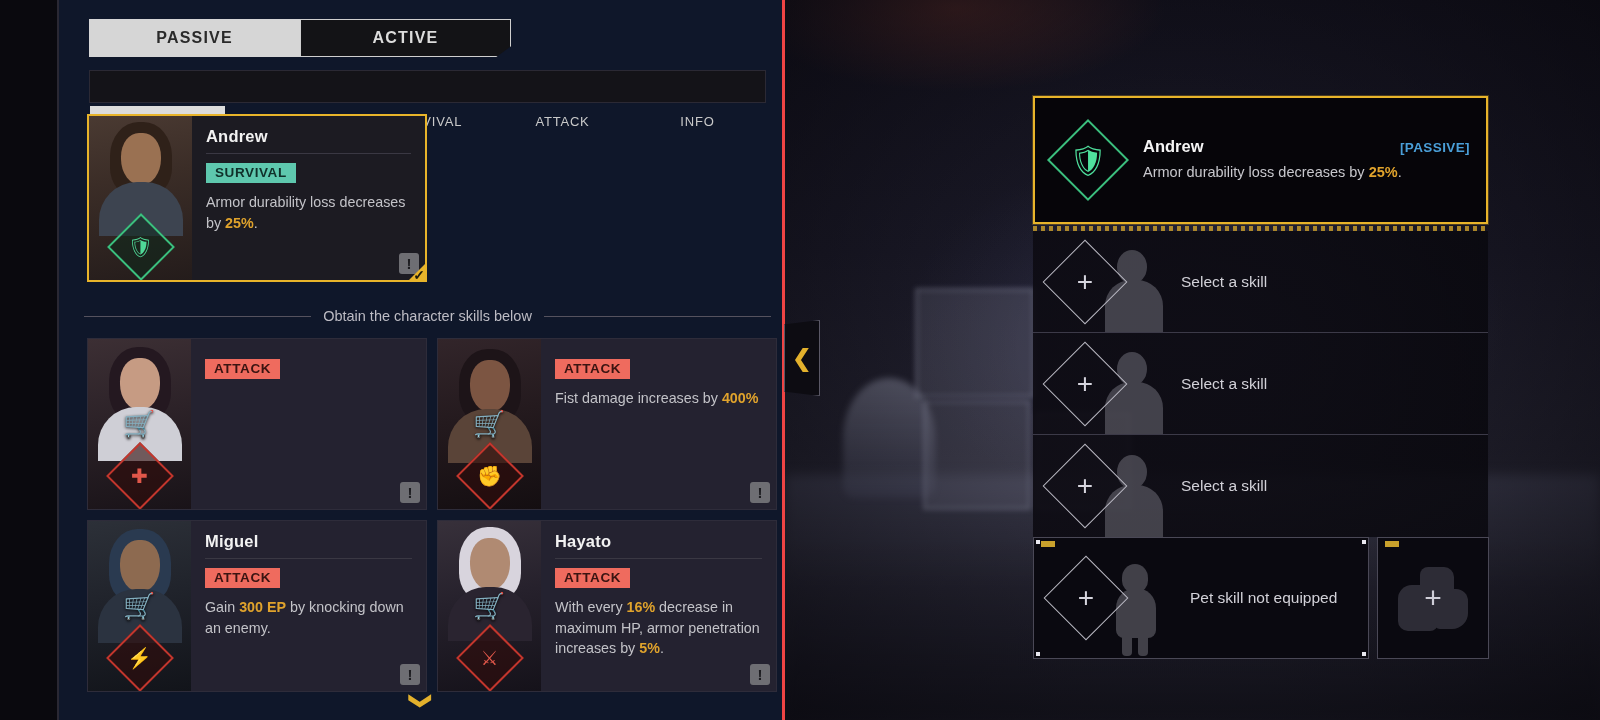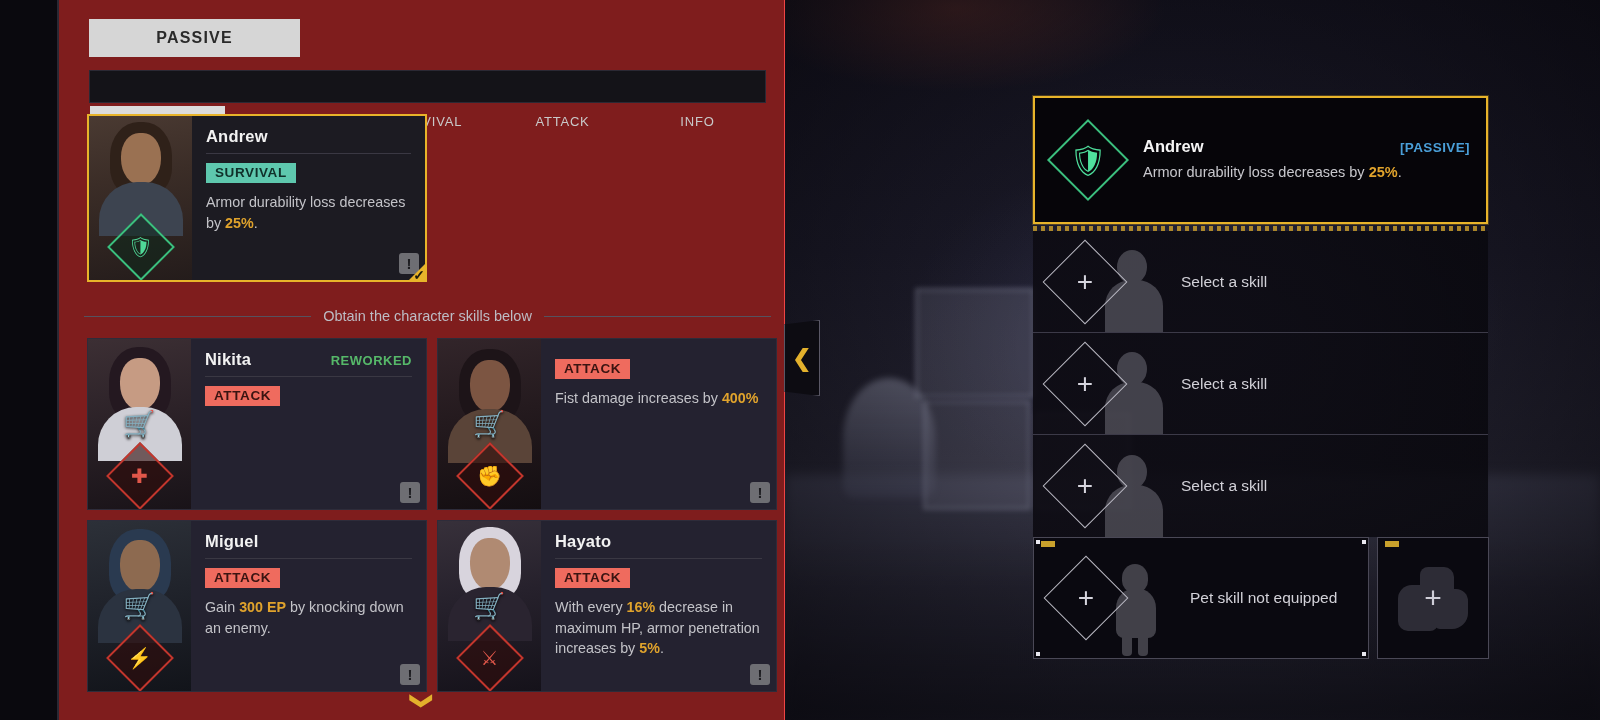--- a/index.html
+++ b/index.html
@@ -36,23 +36,23 @@
     filter: blur(3px);
   }
   .bg-vignette {
     position: absolute; inset: 0;
     background: radial-gradient(ellipse 620px 520px at 48% 48%, rgba(0,0,0,0) 25%, rgba(6,5,10,.72) 100%);
   }
 
   
   .left-panel {
     position: absolute; left: 57px; top: 0; width: 728px; height: 720px;
-    background: #7f1d1d;
+    background: #0f172a;
     border-left: 2px solid #2a2833;
-    border-right: 1px solid #ef4444;
+    border-right: 3px solid #ef4444;
     overflow: hidden;
   }
   .left-outer-fill {
     position: absolute; left: 0; top: 0; width: 57px; height: 720px;
     background: #0a090e;
   }
 
   
   .seg-wrap { position: absolute; left: 30px; top: 19px; display: flex; height: 38px; }
   .seg {
@@ -318,20 +318,21 @@
     <div class="bg-crate" style="left:250px;top:412px;width:96px;height:98px;"></div>
     <div class="bg-vignette"></div>
   </div>
 
   <div class="left-outer-fill"></div>
 
   <div class="left-panel">
 
     <div class="seg-wrap">
       <div class="seg on">PASSIVE</div>
+      <div class="seg off">ACTIVE</div>
     </div>
 
     <div class="tabs">
       <div class="tab on">ALL</div>
       <div class="tab">REWORKED</div>
       <div class="tab">SURVIVAL</div>
       <div class="tab">ATTACK</div>
       <div class="tab">INFO</div>
     </div>
 
@@ -373,24 +374,20 @@
           <div class="face" style="top:8px;">
             <div class="hair" style="background:#241820;"></div>
             <div class="skin" style="background:#c69b83;"></div>
             <div class="body" style="background:#cfcfd6;"></div>
           </div>
           <div class="diamond-ico red"></div>
           <div class="diamond-glyph red">✚</div>
           <div class="cart-ico">🛒</div>
         </div>
         <div class="card-body">
-          <div class="name-row">
-            <span class="c-name">Nikita</span>
-            <span class="reworked">REWORKED</span>
-          </div>
           <span class="badge badge-attack">ATTACK</span>
           <div class="info-btn">!</div>
         </div>
       </div>
 
       <div class="skill-card">
         <div class="portrait p-kla">
           <div class="face" style="top:10px;">
             <div class="hair" style="background:#1d1418;"></div>
             <div class="skin" style="background:#7c5542;"></div>

